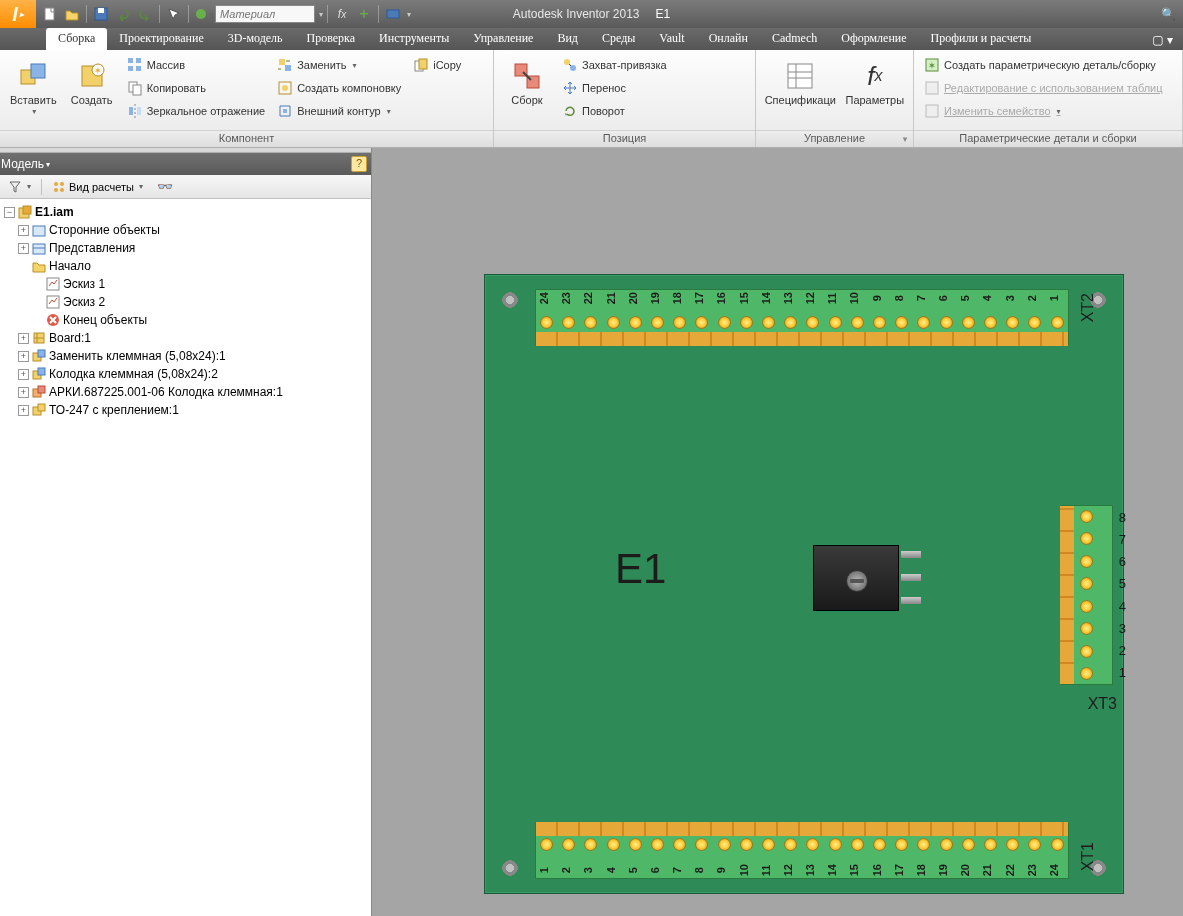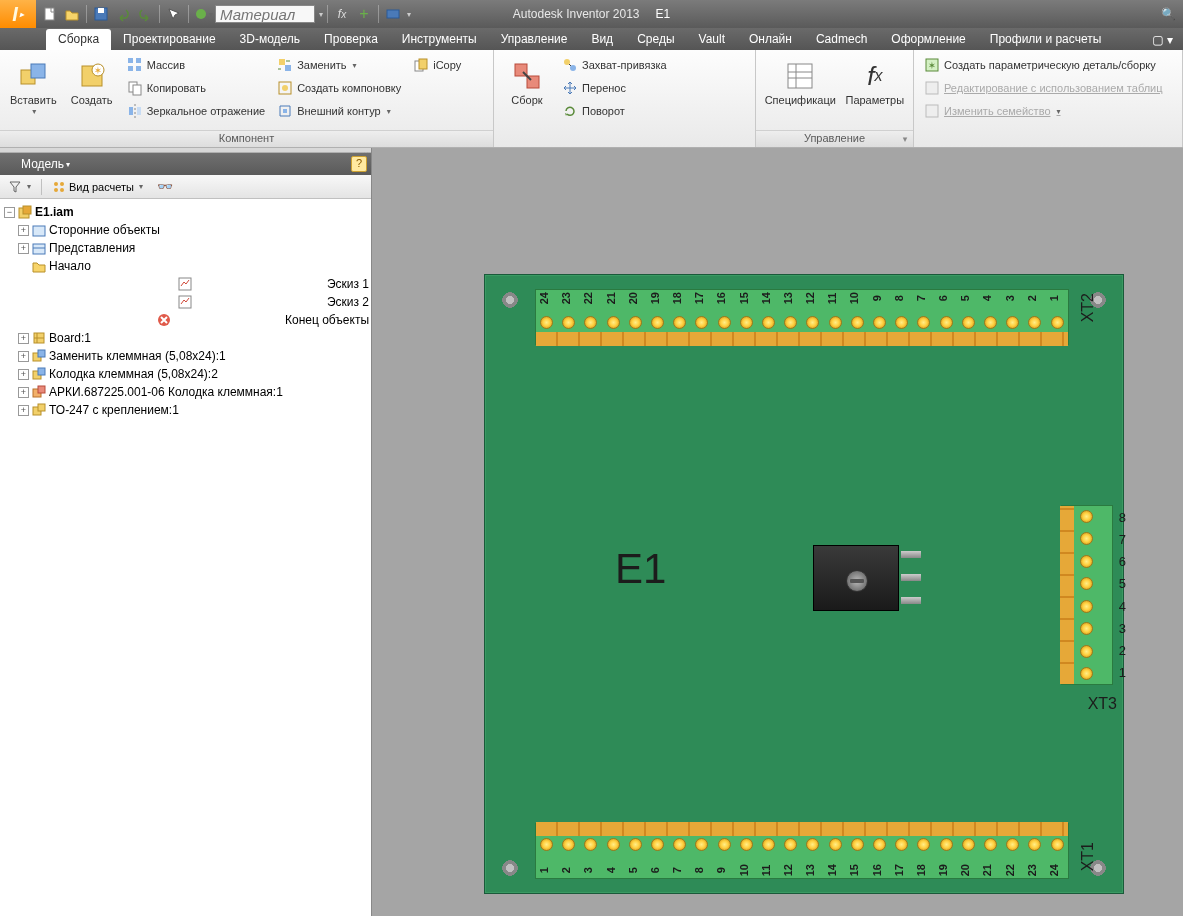--- a/index.html
+++ b/index.html
@@ -4,29 +4,29 @@
 <style>
 * { margin:0; padding:0; box-sizing:border-box; font-family:"Segoe UI",Tahoma,sans-serif; }
 body { width:1183px; height:916px; background:#A0A0A0; overflow:hidden; font-size:12px; }
 
 
 .titlebar { height:28px; background:linear-gradient(#7B7B7B,#5A5A5A); display:flex; align-items:center; color:#fff; position:relative; }
 .big-i { width:36px; height:28px; background:linear-gradient(#ffb347,#ff8c00); display:flex; align-items:center; justify-content:center; font-size:20px; font-weight:bold; color:#fff9e0; font-style:italic; cursor:pointer; }
 .qat { display:flex; align-items:center; gap:2px; padding:0 4px; }
 .qat-btn { width:20px; height:20px; display:flex; align-items:center; justify-content:center; cursor:pointer; border-radius:2px; }
 .qat-sep { width:1px; height:18px; background:rgba(255,255,255,0.3); margin:0 2px; }
-.qat-input { border:1px solid #888; background:#f8f8f8; color:#888; font-style:italic; font-size:15px; padding:1px 4px; width:100px; height:18px; }
+.qat-input { border:1px solid #888; background:#f8f8f8; color:#888; font-style:italic; font-size:11px; padding:1px 4px; width:100px; height:18px; }
 .title-center { position:absolute; left:50%; transform:translateX(-50%); display:flex; gap:16px; font-size:12px; }
 .title-app { color:#e8e8e8; }
 .title-doc { color:#fff; font-weight:500; }
 .title-right { margin-left:auto; padding-right:4px; display:flex; gap:2px; }
 
 
 .menubar { height:22px; background:linear-gradient(#6a6a6a,#555); display:flex; align-items:flex-end; padding-left:46px; gap:0; }
-.menu-tab { padding:3px 12px 4px; color:#fff; font-size:12px; cursor:pointer; border-top-left-radius:3px; border-top-right-radius:3px; }
+.menu-tab { padding:3px 12px 4px; color:#fff; font-size:12px; cursor:pointer; border-top-left-radius:3px; border-top-right-radius:3px;font-family:Liberation Serif, serif; }
 .menu-tab.active { background:#fff; color:#333; }
 .menu-spacer { flex:1; }
 .menu-right { padding:3px 10px; color:#fff; cursor:pointer; }
 
 
 .ribbon { height:98px; background:linear-gradient(#fdfdfd,#e9e9e9); display:flex; border-bottom:1px solid #b0b0b0; }
 .ribbon-panel { border-right:1px solid #c8c8c8; display:flex; flex-direction:column; }
 .ribbon-body { flex:1; display:flex; align-items:flex-start; padding:4px 6px 0; gap:4px; }
 .ribbon-label { height:17px; background:linear-gradient(#eee,#ddd); text-align:center; font-size:11px; color:#5a5a5a; padding-top:1px; border-top:1px solid #d0d0d0; position:relative; }
 .panel-arrow { position:absolute; right:3px; top:3px; width:10px; height:10px; font-size:9px; color:#888; cursor:pointer; }
@@ -37,33 +37,33 @@
 .small-btn.disabled { color:#aaa; cursor:default;text-decoration:underline; }
 .small-btn .ico { width:16px; height:16px; display:flex; align-items:center; justify-content:center; }
 .small-col { display:flex; flex-direction:column; gap:1px; }
 .drop-arrow { font-size:8px; color:#666; margin-left:2px; }
 
 
 .main { display:flex; height:768px; }
 .sidebar { width:372px; background:#fff; border-right:1px solid #888; display:flex; flex-direction:column; }
 .side-titlebar { height:5px; background:#d8d8d8; border-bottom:1px solid #b0b0b0; position:relative; }
 .side-close { position:absolute; right:2px; top:2px; font-size:10px; cursor:pointer; color:#555; }
-.side-head { height:22px; background:linear-gradient(#707070,#5a5a5a); color:#fff; display:flex; align-items:center; padding:0 21px; font-size:12px; position:relative; }
+.side-head { height:22px; background:linear-gradient(#707070,#5a5a5a); color:#fff; display:flex; align-items:center; padding:0 1px; font-size:12px; position:relative; }
 .side-head .help { position:absolute; right:4px; width:16px; height:16px; background:#ffe9a0; border:1px solid #cca030; border-radius:2px; color:#8a5a00; font-size:11px; text-align:center; cursor:pointer; }
 .side-toolbar { height:24px; background:linear-gradient(#f8f8f8,#e4e4e4); border-bottom:1px solid #c0c0c0; display:flex; align-items:center; padding:0 4px; gap:6px; font-size:11px; }
 .side-toolbar .tb-btn { cursor:pointer; padding:2px 4px; display:flex; align-items:center; gap:3px; }
 .tree { flex:1; overflow:auto; padding:4px 2px; font-size:12px; }
 .tree-row { display:flex; align-items:center; height:18px; gap:2px; cursor:pointer; padding-left:2px; }
 .tree-exp { width:11px; height:11px; border:1px solid #999; font-size:9px; line-height:9px; text-align:center; color:#555; background:#fff; cursor:pointer; }
 .tree-noexp { width:11px; }
 .tree-ico { width:16px; height:16px; display:flex; align-items:center; justify-content:center; }
 .tree-lbl { white-space:nowrap; }
 .tree-row.root .tree-lbl { font-weight:bold; }
 .ind1 { padding-left:16px; }
-.ind2 { padding-left:30px;justify-content:space-between; }
+.ind2 { padding-left:30px; }
 
 
 .canvas { flex:1; background:#A5A5A5; position:relative; overflow:hidden; }
 .pcb { position:absolute; left:112px; top:126px; width:640px; height:620px; background:#2e8b57; border:1px solid #1a5a3a; box-shadow:inset 0 0 0 1px #3a9a63; }
 .hole { position:absolute; width:18px; height:18px; border-radius:50%; background:radial-gradient(circle,#c0c0c0 30%,#888 31%,#888 60%,#2e8b57 61%); }
 .board-label { position:absolute; font-size:42px; font-weight:500; color:#1c1c1c; font-family:Arial,sans-serif; }
 
 
 .terminal-h { position:absolute; background:#4eb868; border:1px solid #2a7a40; }
 .terminal-h .gold-strip { position:absolute; left:0; right:0; height:14px; background:repeating-linear-gradient(90deg,#e6a838 0,#e6a838 20px,#d08820 20px,#d08820 22px); }
@@ -313,20 +313,21 @@
             <div class="ico">
               <svg width="16" height="16">
                 <path d="M4 8a4 4 0 1 1 1 3" fill="none" stroke="#5a8a3a" stroke-width="1.5"></path>
                 <path d="M5 11l-2-1 1 3z" fill="#5a8a3a"></path>
               </svg>
             </div>
             <span>Поворот</span>
           </div>
       </div>
     </div>
+    <div class="ribbon-label">Позиция</div>
   </div>
 
   <div class="ribbon-panel" style="width:158px;">
     <div class="ribbon-body">
       <div class="big-btn">
         <div class="ico">
             <svg width="32" height="32">
               <rect x="4" y="4" width="24" height="24" fill="#fff" stroke="#888"></rect>
               <line x1="4" y1="12" x2="28" y2="12" stroke="#888"></line>
               <line x1="4" y1="18" x2="28" y2="18" stroke="#888"></line>
@@ -367,20 +368,21 @@
             <div class="ico">
               <svg width="16" height="16">
                 <rect x="2" y="2" width="12" height="12" fill="#eee" stroke="#bbb"></rect>
               </svg>
             </div>
             <span>Изменить семейство</span>
             <span class="drop-arrow">▾</span>
           </div>
       </div>
     </div>
+    <div class="ribbon-label">Параметрические детали и сборки</div>
   </div>
 </div>
 
 <div class="main">
 
   <div class="sidebar">
     <div class="side-titlebar">
         <span class="side-close">×</span>
       </div>
     <div class="side-head">

